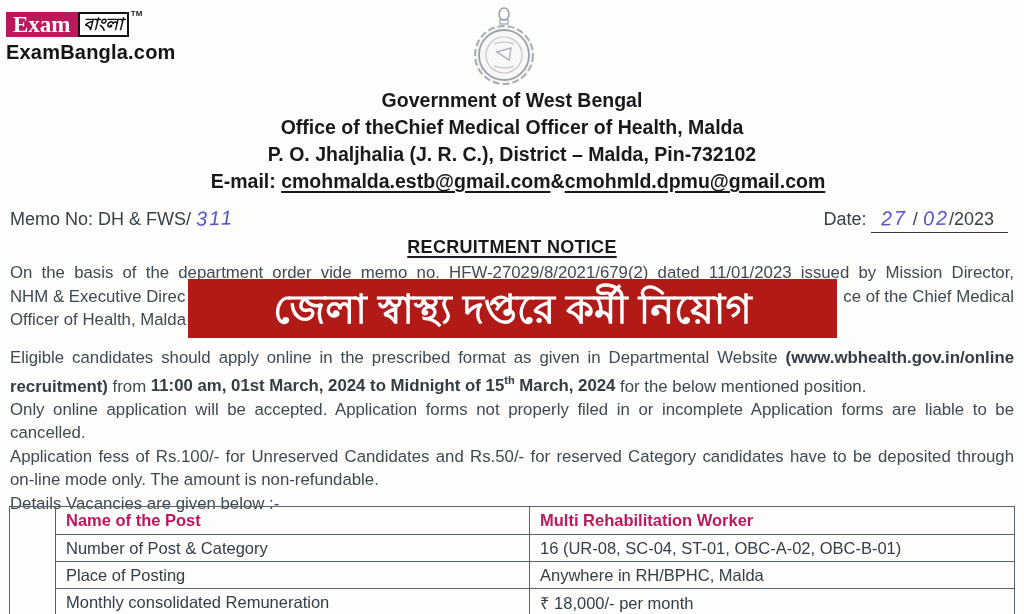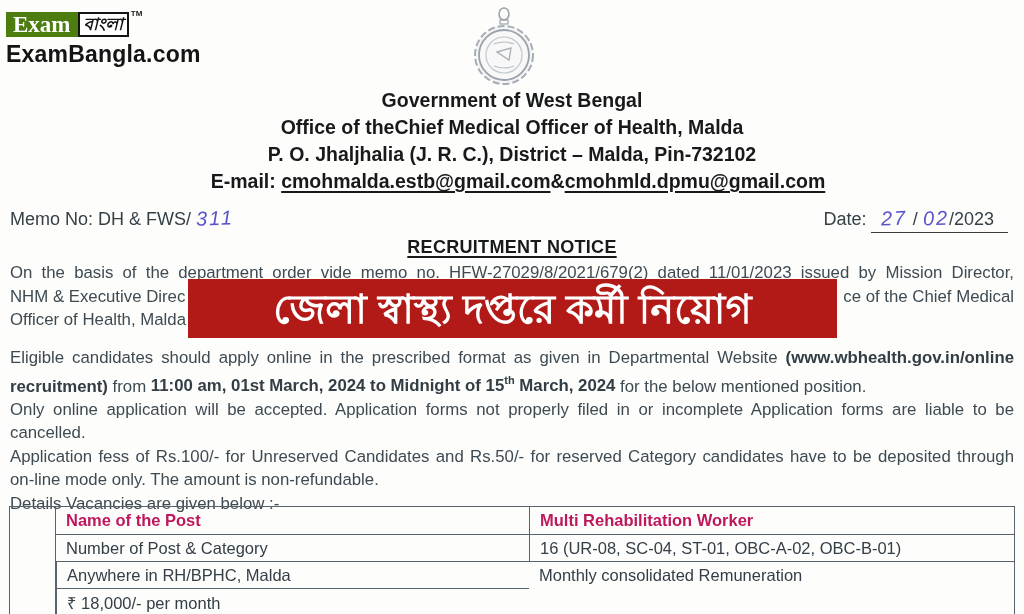--- a/index.html
+++ b/index.html
@@ -11,31 +11,31 @@
     background: #fdfdfb;
     overflow: hidden;
     font-family: "Liberation Sans", sans-serif;
     color: #3e4a52;
   }
 
   
   .logo { position: absolute; left: 6px; top: 12px; }
   .logo-row { display: flex; align-items: stretch; }
   .exam-box {
-    background: #4d7c0f; color: #fff;
+    background: #be185d; color: #fff;
     font-family: "Liberation Serif", serif; font-weight: bold;
     font-size: 23px; line-height: 25px; padding: 0 7px;
   }
   .bangla-box {
     background: #fff; border: 2.5px solid #141414; color: #111;
     font-weight: bold; font-size: 17px; line-height: 20px; padding: 1px 4px 0 4px;
     display:flex; align-items:center;font-style:italic;
   }
   .tm { font-size: 8px; color: #222; margin-left: 2px; margin-top: -3px; font-weight: bold; }
-  .site-name { font-weight: bold; color: #141414; font-size: 23px; margin-top: 4px; letter-spacing: .2px; }
+  .site-name { font-weight: bold; color: #141414; font-size: 20px; margin-top: 4px; letter-spacing: .2px; }
 
   
   .emblem { position: absolute; left: 469px; top: 4px; width: 70px; height: 82px; }
 
   
   .gov-header { position: absolute; top: 87px; left: 0; width: 100%; text-align: center; color: #17191b; }
   .gov-header div { font-weight: bold; font-size: 19.5px; line-height: 27px; }
   .email-line { font-weight: bold; font-size: 19.5px; line-height: 28px; padding-left: 12px; }
   .email-line a, .email-line .email {
     color: #17191b; text-decoration: underline; text-underline-offset: 3px; text-decoration-thickness: 1.5px;
@@ -158,19 +158,20 @@
 
   <div class="vtable">
     <div class="cell leftcol row0"></div>
 
     <div class="cell row0 bold">Name of the Post</div>
     <div class="cell row0 valcol bold">Multi Rehabilitation Worker</div>
 
     <div class="cell">Number of Post &amp; Category</div>
     <div class="cell valcol">16 (UR-08, SC-04, ST-01, OBC-A-02, OBC-B-01)</div>
 
+    <div class="cell">Place of Posting</div>
     <div class="cell valcol">Anywhere in RH/BPHC, Malda</div>
 
     <div class="cell">Monthly consolidated Remuneration</div>
     <div class="cell valcol">₹ 18,000/- per month</div>
   </div>
 
 </div>
 
 </body></html>

